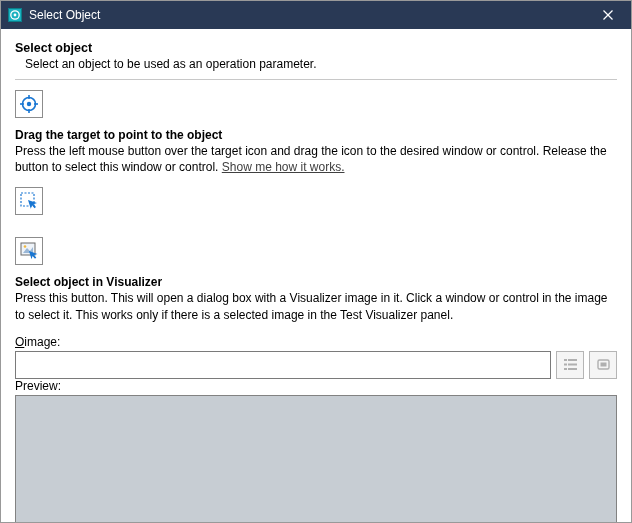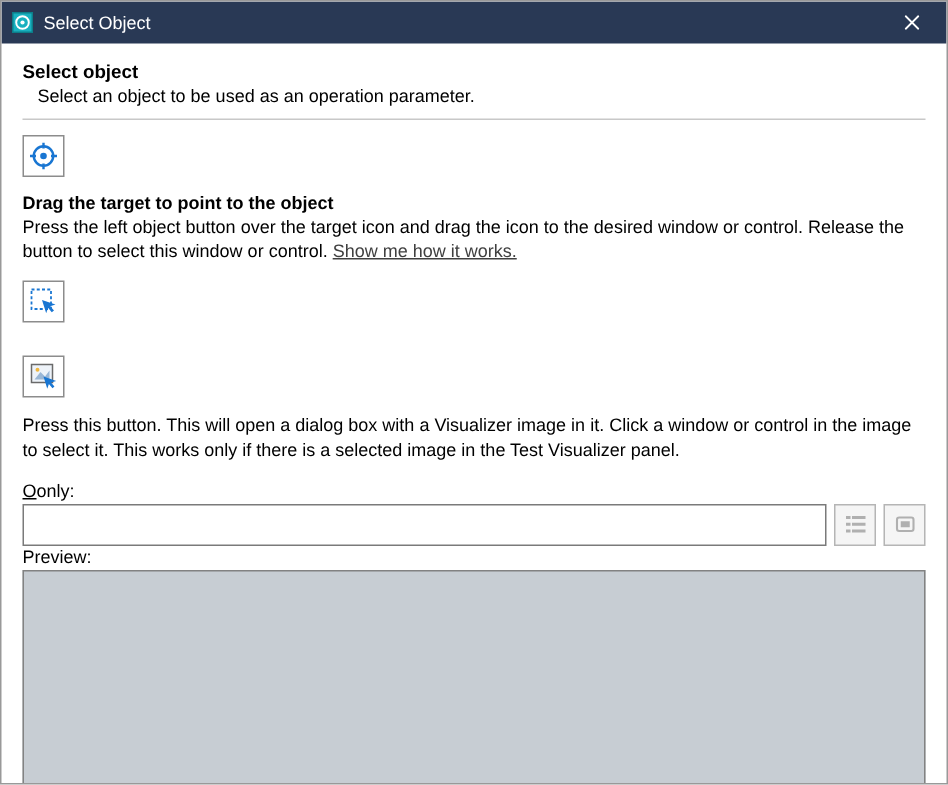--- a/index.html
+++ b/index.html
@@ -171,21 +171,21 @@
         <circle cx="9" cy="9" r="6.5" fill="none" stroke="#1976d2" stroke-width="1.6"></circle>
         <circle cx="9" cy="9" r="2.2" fill="#1976d2"></circle>
         <line x1="9" y1="0" x2="9" y2="4" stroke="#1976d2" stroke-width="1.6"></line>
         <line x1="9" y1="14" x2="9" y2="18" stroke="#1976d2" stroke-width="1.6"></line>
         <line x1="0" y1="9" x2="4" y2="9" stroke="#1976d2" stroke-width="1.6"></line>
         <line x1="14" y1="9" x2="18" y2="9" stroke="#1976d2" stroke-width="1.6"></line>
       </svg>
     </div>
     <div class="text">
       <div class="mtitle">Drag the target to point to the object</div>
-      <div class="mdesc"><span>Press the left object button over the target icon and drag the icon to the desired window or control. Release the button to select this window or control. </span><a class="link">Show me how it works.</a></div>
+      <div class="mdesc"><span>Press the left mouse button over the target icon and drag the icon to the desired window or control. Release the button to select this window or control. </span><a class="link">Show me how it works.</a></div>
     </div>
   </div>
 
   <div class="method">
     <div class="iconbox">
       <svg width="18" height="18" viewBox="0 0 18 18">
         <rect x="1" y="1" width="13" height="13" fill="none" stroke="#1976d2" stroke-width="1.2" stroke-dasharray="2 1.5"></rect>
         <path d="M8 8 L17 11 L13.5 12.2 L16 15 L14.5 16.2 L12 13.2 L10.8 16.8 Z" fill="#1976d2"></path>
       </svg>
     </div>
@@ -196,26 +196,27 @@
   <div class="method">
     <div class="iconbox">
       <svg width="18" height="18" viewBox="0 0 18 18">
         <rect x="1" y="1" width="14" height="12" fill="#eef3f9" stroke="#6a6a6a" stroke-width="1"></rect>
         <polygon points="3,11 7,6 10,9 13,5 13,11" fill="#9ab7d6"></polygon>
         <circle cx="5" cy="4.5" r="1.3" fill="#f0b73e"></circle>
         <path d="M9 9 L17.5 12 L14 13 L16.3 15.6 L15 16.8 L12.6 14 L11.5 17.2 Z" fill="#1976d2"></path>
       </svg>
     </div>
     <div class="text">
+      <div class="mtitle">Select object in Visualizer</div>
       <div class="mdesc"><span>Press this button. This will open a dialog box with a Visualizer image in it. Click a window or control in the image to select it. This works only if there is a selected image in the Test Visualizer panel.</span></div>
     </div>
   </div>
 
   <div class="field-row">
-    <span class="label"><span class="ul">O</span><span>only:</span></span>
+    <span class="label"><span class="ul">O</span><span>image:</span></span>
   </div>
   <div class="object-row">
     <input class="object-input" type="text" placeholder="" style="">
     <div class="sq-btn disabled">
       <svg width="15" height="15" viewBox="0 0 15 15">
         <rect x="1" y="2" width="3" height="2" fill="#b0b0b0"></rect>
         <rect x="5" y="2" width="9" height="2" fill="#b0b0b0"></rect>
         <rect x="1" y="6.5" width="3" height="2" fill="#b0b0b0"></rect>
         <rect x="5" y="6.5" width="9" height="2" fill="#b0b0b0"></rect>
         <rect x="1" y="11" width="3" height="2" fill="#b0b0b0"></rect>

